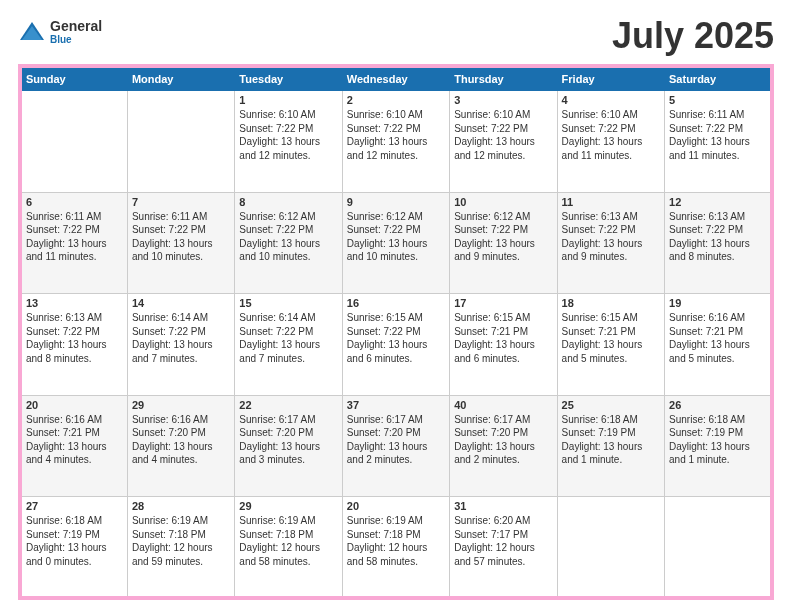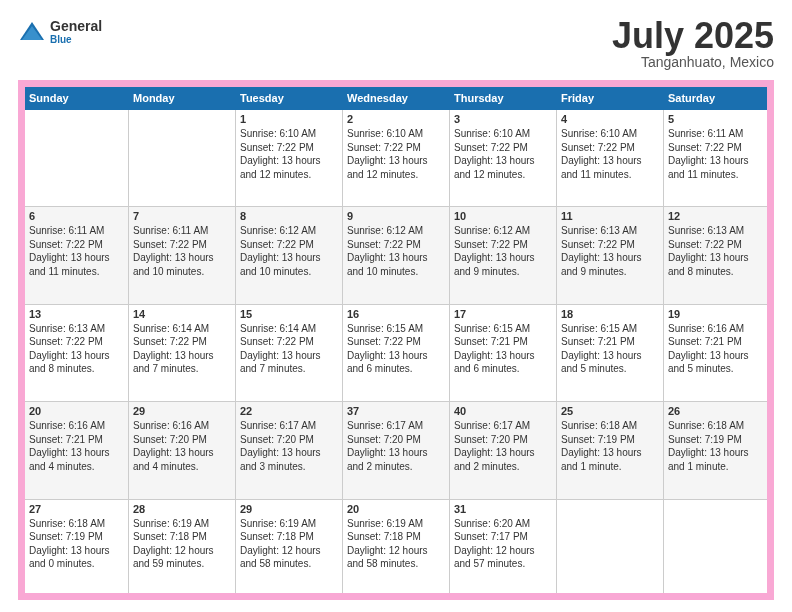--- a/index.html
+++ b/index.html
@@ -56,21 +56,21 @@
       color: #333;
       line-height: 1;
       text-align: center;
     }
     .location {
       font-size: 14px;
       color: #555;
     }
     .calendar {
       flex: 1;
-      border: 7px solid #f9a8d4;
+      border: 4px solid #f9a8d4;
       border-collapse: collapse;
       width: 100%;
       table-layout: fixed;
     }
     .calendar th {
       background-color: #1a6faf;
       color: #fff;
       font-size: 11px;
       font-weight: bold;
       padding: 5px 4px;
@@ -110,21 +110,20 @@
         <polygon points="14,4 26,22 2,22" fill="#1a6faf"></polygon>
         <polygon points="14,8 24,22 4,22" fill="#4da6e0" opacity="0.6"></polygon>
       </svg>
       <div class="logo-text">
         <span class="logo-general">General</span>
         <span class="logo-blue">Blue</span>
       </div>
     </div>
     <div class="title-block">
       <div class="month-title">July 2025</div>
-      <div class="location">Tanganhuato, Mexico</div>
     </div>
   </div>
 
   <table class="calendar">
     <thead>
       <tr>
       <th>Sunday</th>
           <th>Monday</th>
           <th>Tuesday</th>
           <th>Wednesday</th>

